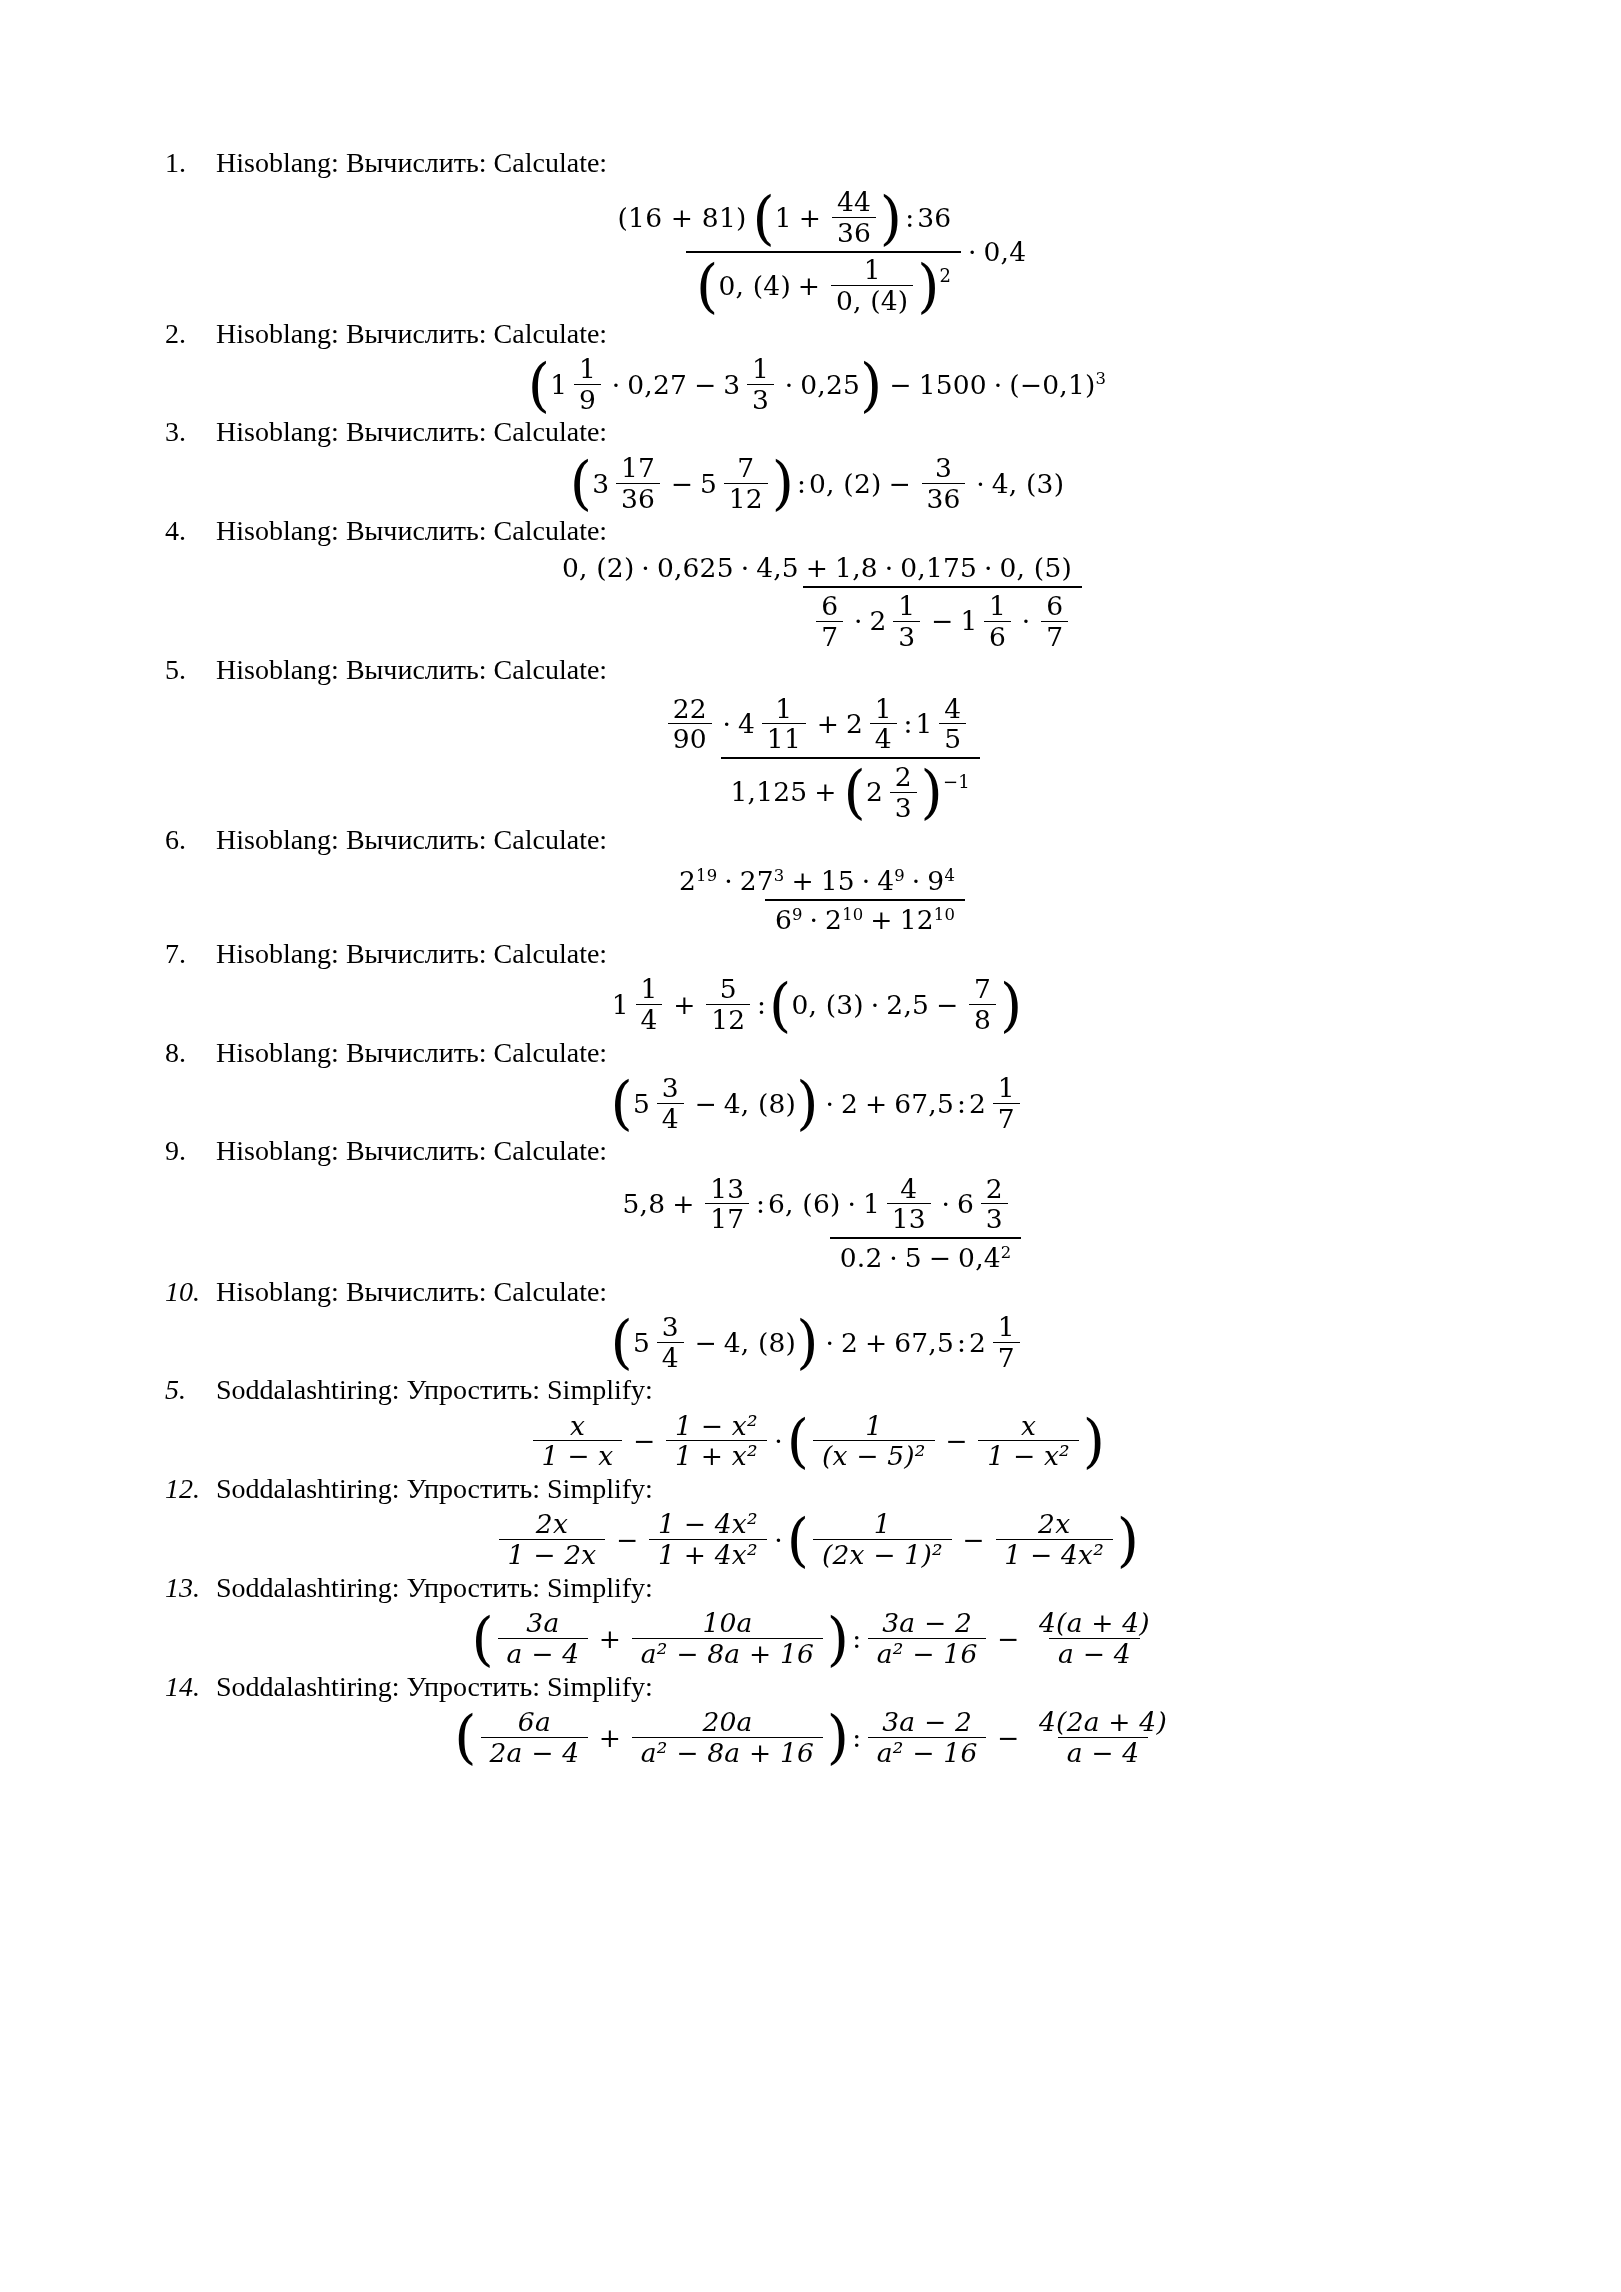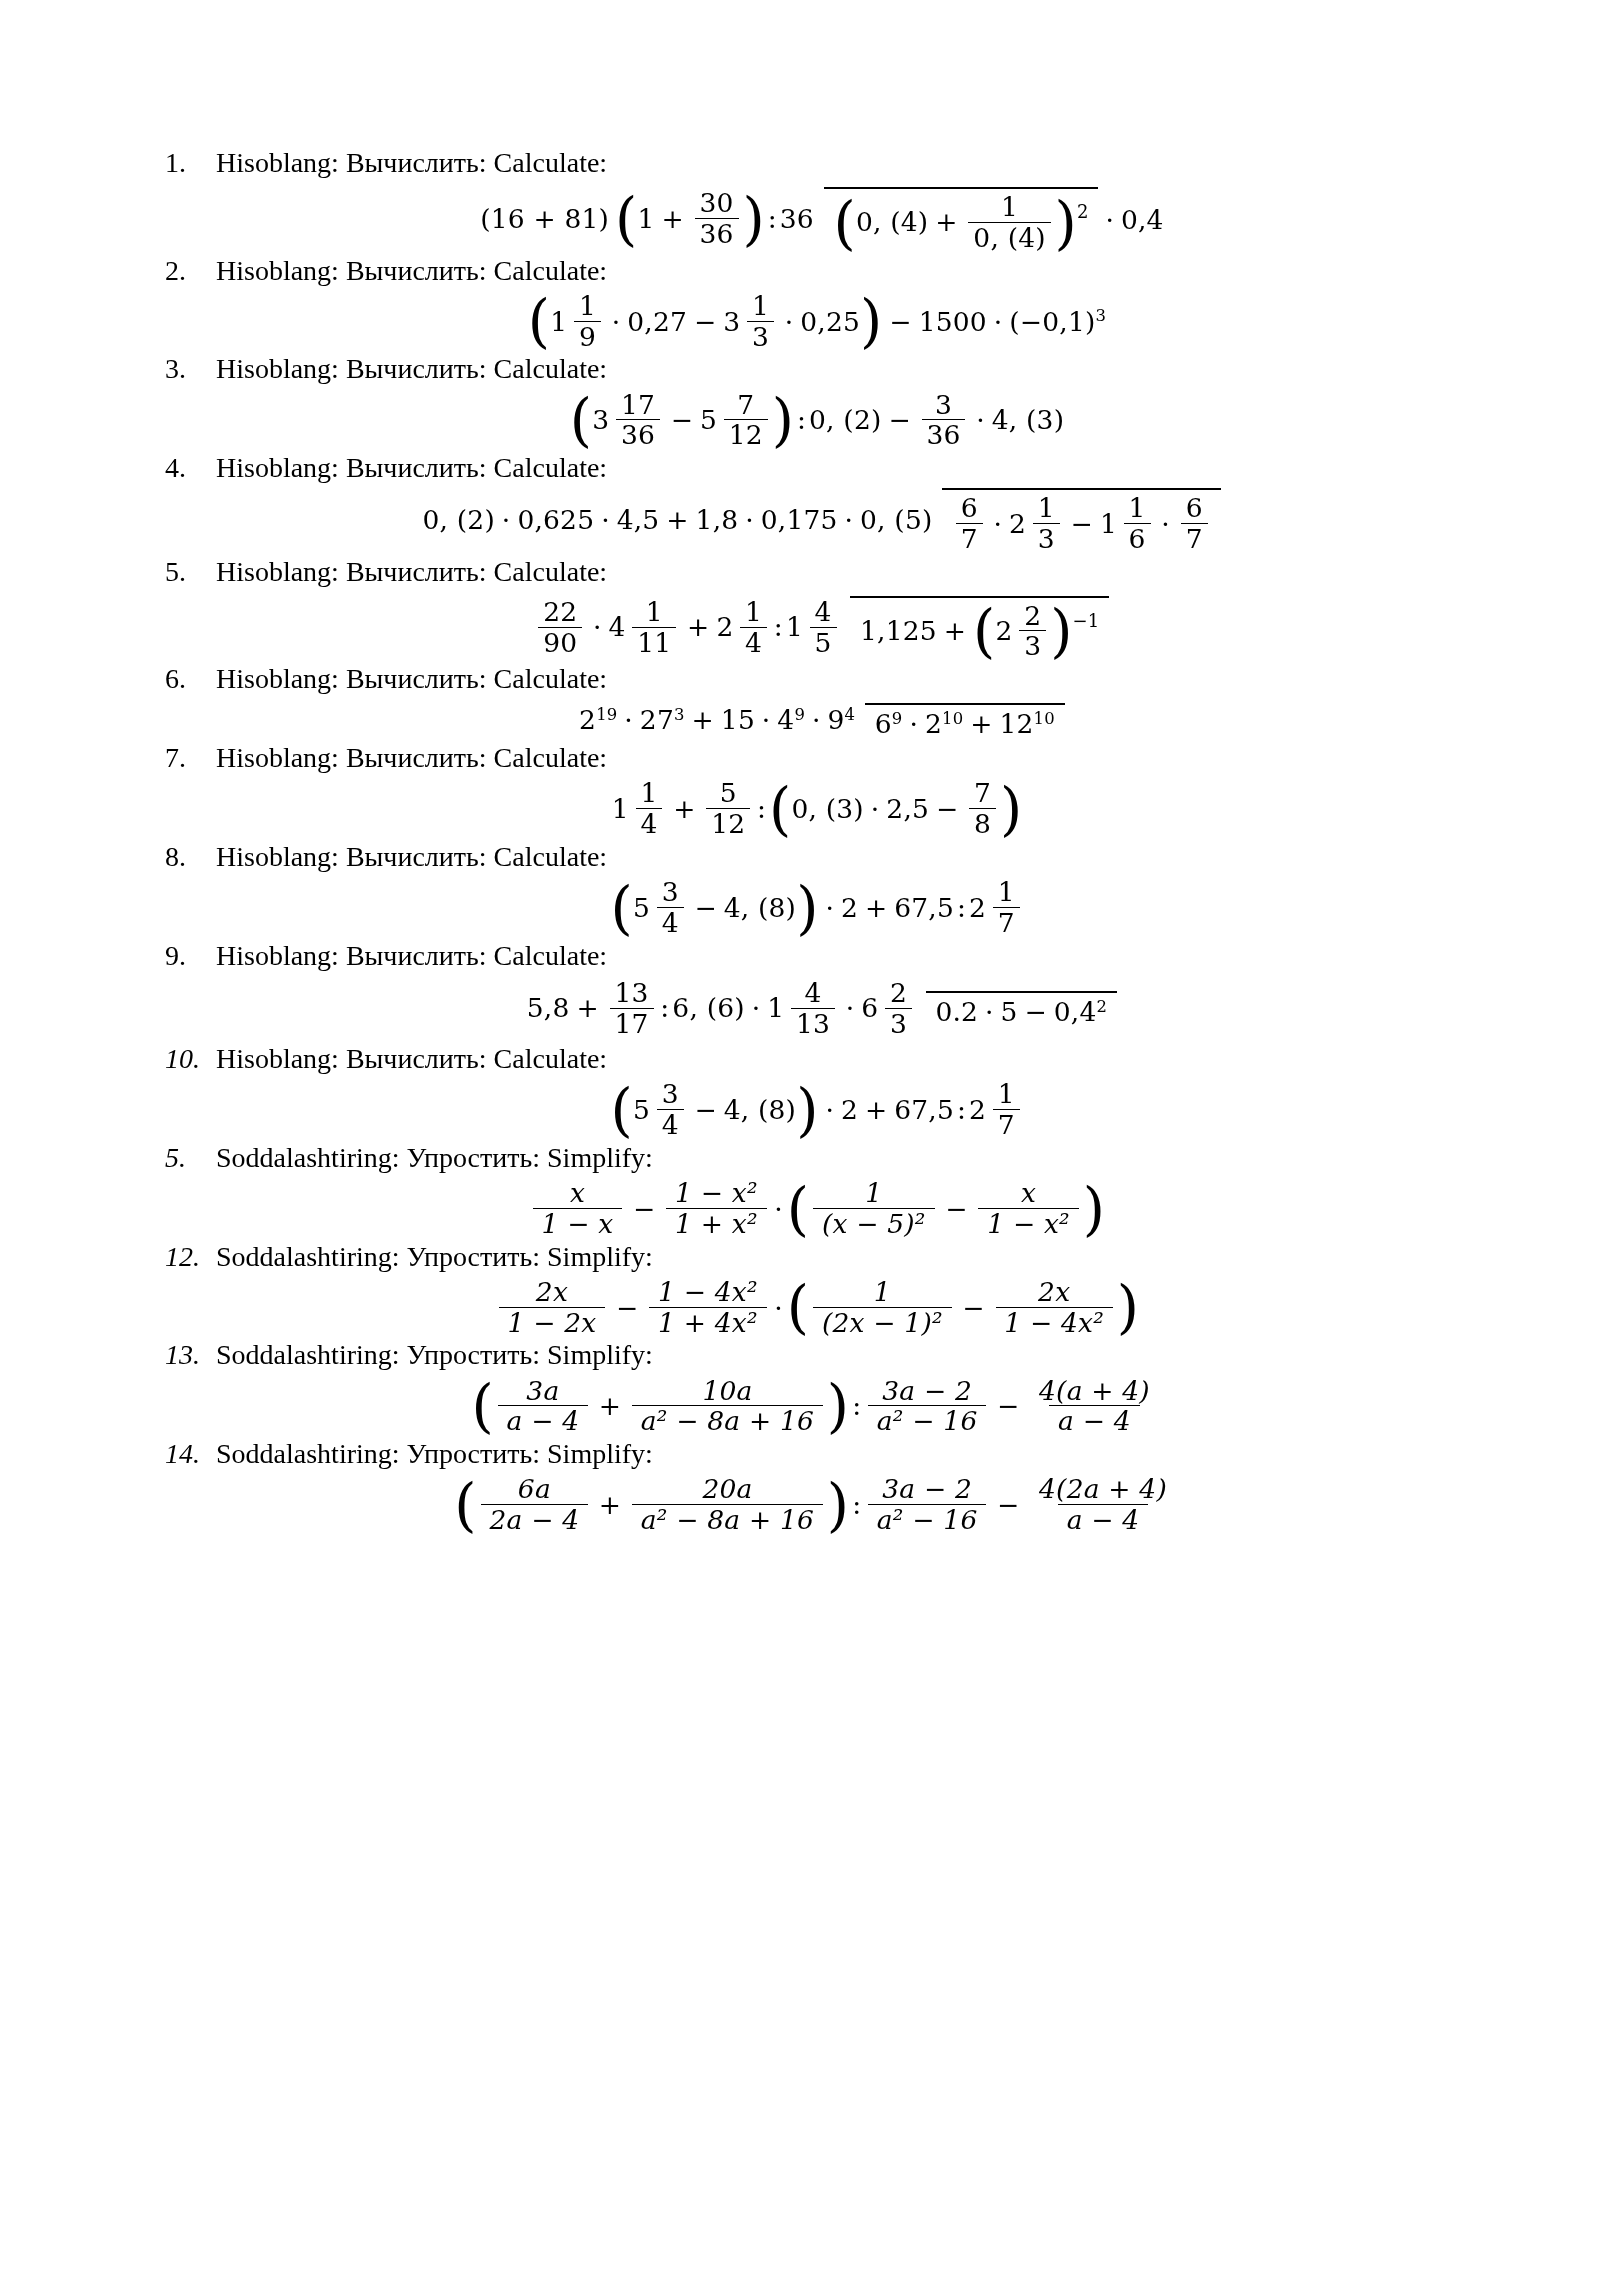--- a/index.html
+++ b/index.html
@@ -77,22 +77,22 @@
     margin: 0 3.9px;
     line-height: 1.12;
   }
   .frac > .n { padding: 0 4.9px; }
   .frac > .d { padding: 0 4.9px; border-top: 1.6px solid #000; }
   .frac.big > .n, .frac.big > .d { padding: 0 8.8px; }
 
   
   .dfrac {
     display: inline-flex;
-    flex-direction: row;
-    align-items: center;
+    flex-direction: column;
+    align-items: flex-end;
     vertical-align: middle;
     line-height: 1.2;
   }
   .dfrac > .n { padding: 0 9.8px 2.9px; }
   .dfrac > .d { padding: 2.9px 9.8px 0; border-top: 2px solid #000; }
 
   
   .mixed { display: inline-flex; align-items: center; }
   .mixed .int { margin-right: 2.9px; }
 
@@ -137,21 +137,21 @@
       <span class="row">
         <span class="dfrac">
           <span class="n">
             <span class="row">
               <span>(16 + 81)</span>
               <span class="spacer-sm"></span>
               <span class="paren p2">(</span>
               <span>1</span>
               <span class="op">+</span>
               <span class="frac">
-                <span class="n">30</span>
+                <span class="n">44</span>
                 <span class="d">36</span>
               </span>
               <span class="paren p2">)</span>
               <span class="colon">:</span>
               <span>36</span>
             </span>
           </span>
           <span class="d">
             <span class="row">
               <span class="paren p2">(</span>

